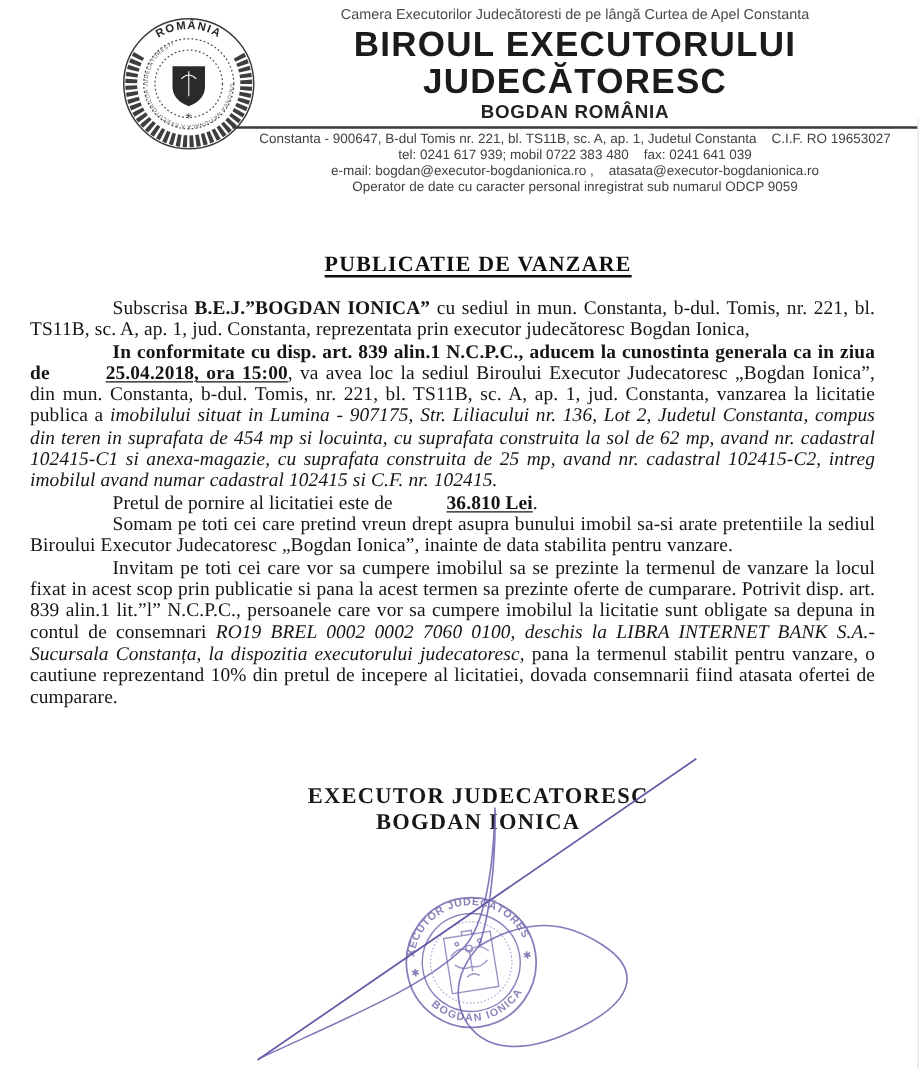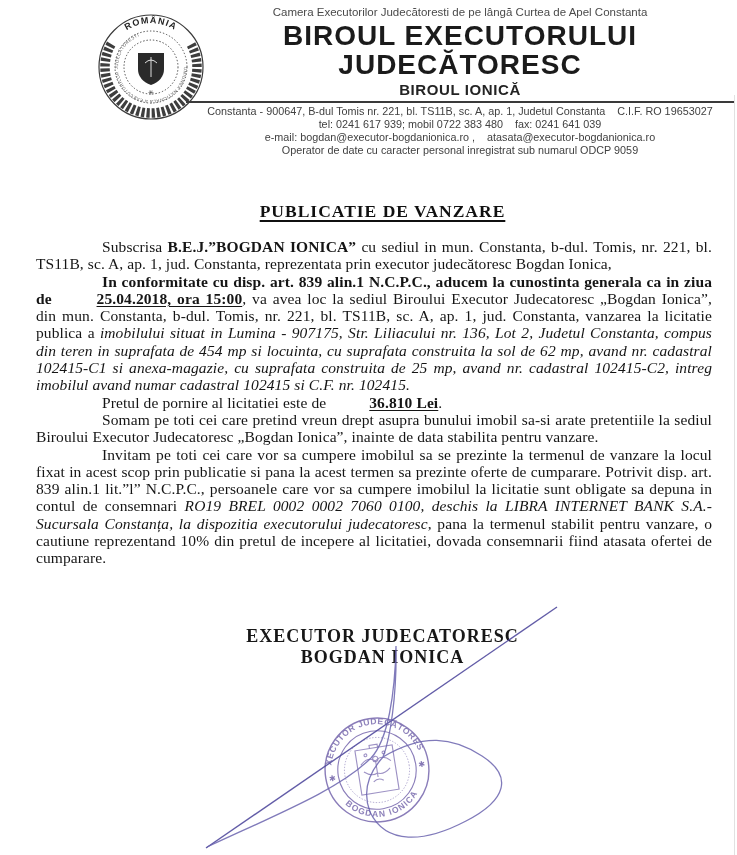--- a/index.html
+++ b/index.html
@@ -14,21 +14,21 @@
   .office{font-size:28px;font-weight:bold;color:#1b1b1b;letter-spacing:1px;line-height:1.05;}
   .exec-name{font-size:15px;font-weight:bold;color:#232323;letter-spacing:.6px;margin-top:1px;}
   .rule{border-top:2px solid #3a3a3a;margin:3px 0 2px;}
   .contact{font-size:10.8px;line-height:12.9px;color:#414141;white-space:pre-wrap;}
 
   
   .doc-title{position:absolute;top:201px;left:0;width:100%;text-align:center;
              transform:translateX(14px);font-weight:bold;font-size:17.5px;
              letter-spacing:1px;color:#101010;}
   .doc-title .u{text-decoration:underline;text-decoration-thickness:1.6px;text-underline-offset:3px;}
-  .doc-body{position:absolute;top:238px;left:36px;width:676px;font-size:15.5px;
+  .doc-body{position:absolute;top:238px;left:24px;width:676px;font-size:15.5px;
             line-height:17.3px;text-align:justify;color:#151515;letter-spacing:.1px;}
   .doc-body p{margin:0;text-indent:66px;}
   .b{font-weight:bold;}
   .bu{font-weight:bold;text-decoration:underline;text-decoration-thickness:1.4px;text-underline-offset:2px;margin-left:39px;}
   .bi{font-weight:normal;font-style:italic;}
 
   
   .sig-block{position:absolute;top:626px;left:0;width:100%;text-align:center;
              transform:translateX(14px);font-weight:bold;font-size:18px;line-height:21px;
              letter-spacing:1px;color:#171717;}
@@ -75,21 +75,21 @@
       <textPath href="#embRingArc" startOffset="0">UNIUNEA NAȚIONALĂ A EXECUTORILOR JUDECĂTOREȘTI</textPath>
     </text>
     <path class="emb-shield" d="M 41 40 h 26 v 16 q 0 11 -13 16 q -13 -5 -13 -16 z"></path>
     <path class="emb-shield-detail" d="M 54 44 V 64 M 48 50 Q 54 44 60 50"></path>
     <text class="emb-star" x="54" y="82" text-anchor="middle">✳</text>
   </svg>
 
   <div class="header-text">
     <div class="chamber">Camera Executorilor Judecătoresti de pe lângă Curtea de Apel Constanta</div>
     <div class="office">BIROUL EXECUTORULUI JUDECĂTORESC</div>
-    <div class="exec-name">BIROUL IONICĂ</div>
+    <div class="exec-name">BOGDAN ROMÂNIA</div>
     <div class="rule"></div>
     <div class="contact">Constanta - 900647, B-dul Tomis nr. 221, bl. TS11B, sc. A, ap. 1, Judetul Constanta    C.I.F. RO 19653027</div>
     <div class="contact">tel: 0241 617 939; mobil 0722 383 480    fax: 0241 641 039</div>
     <div class="contact">e-mail: bogdan@executor-bogdanionica.ro ,    atasata@executor-bogdanionica.ro</div>
     <div class="contact">Operator de date cu caracter personal inregistrat sub numarul ODCP 9059</div>
   </div>
 
   <div class="doc-title">
     <span class="u">PUBLICATIE DE VANZARE</span>
   </div>

